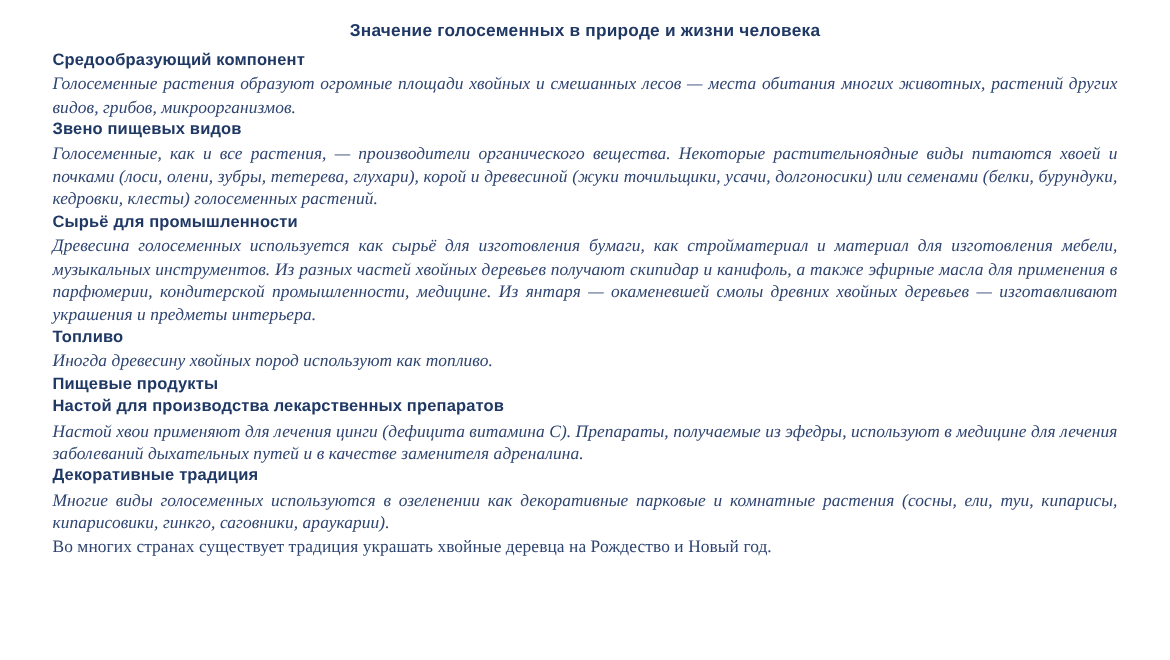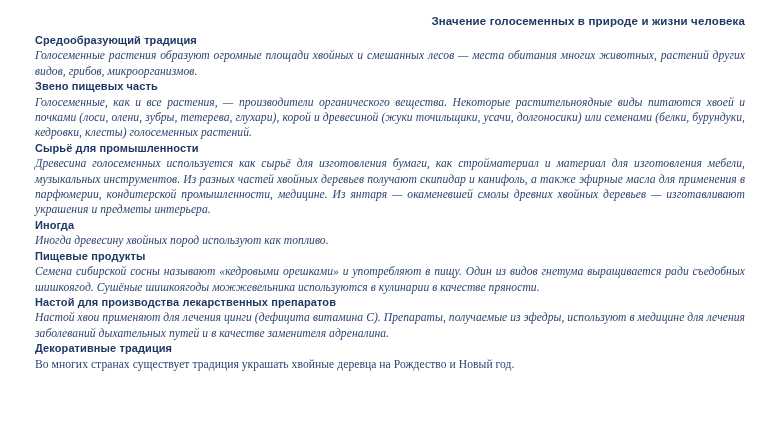--- a/index.html
+++ b/index.html
@@ -17,21 +17,21 @@
   #doc {
     position: relative;
     width: 780px;
     height: 440px;
     box-sizing: border-box;
     padding: 14px 35px 0 35px;
     color: #1F3864;
   }
 
   .doc-title {
-    text-align: right;
+    text-align: center;
     font-family: "Liberation Sans", "DejaVu Sans", sans-serif;
     font-weight: bold;
     font-size: 11.5px;
     line-height: 15px;
     letter-spacing: 0.15px;
     margin: 0 0 4px 0;
     color: #1F3864;
   }
 
   .section {
@@ -72,49 +72,49 @@
   }
 </style>
 </head>
 <body>
 
 <div id="doc">
 
   <h1 class="doc-title">Значение голосеменных в природе и жизни человека</h1>
 
   <div class="section">
-    <div class="section-heading">Средообразующий традиция</div>
+    <div class="section-heading">Средообразующий компонент</div>
     <p class="section-body">Голосеменные растения образуют огромные площади хвойных и смешанных лесов — места обитания многих животных, растений других видов, грибов, микроорганизмов.</p>
   </div>
 
 
   <div class="section">
-    <div class="section-heading">Звено пищевых часть</div>
+    <div class="section-heading">Звено пищевых видов</div>
     <p class="section-body">Голосеменные, как и все растения, — производители органического вещества. Некоторые растительноядные виды питаются хвоей и почками (лоси, олени, зубры, тетерева, глухари), корой и древесиной (жуки точильщики, усачи, долгоносики) или семенами (белки, бурундуки, кедровки, клесты) голосеменных растений.</p>
   </div>
 
   <div class="section">
     <div class="section-heading">Сырьё для промышленности</div>
     <p class="section-body">Древесина голосеменных используется как сырьё для изготовления бумаги, как стройматериал и материал для изготовления мебели, музыкальных инструментов. Из разных частей хвойных деревьев получают скипидар и канифоль, а также эфирные масла для применения в парфюмерии, кондитерской промышленности, медицине. Из янтаря — окаменевшей смолы древних хвойных деревьев — изготавливают украшения и предметы интерьера.</p>
   </div>
 
   <div class="section">
-    <div class="section-heading">Иногда</div>
+    <div class="section-heading">Топливо</div>
     <p class="section-body">Иногда древесину хвойных пород используют как топливо.</p>
   </div>
 
   <div class="section">
     <div class="section-heading">Пищевые продукты</div>
-    <p class="section-body">Семена сибирской сосны называют «кедровыми орешками» и употребляют в пищу. Один из видов гнетума выращивается ради съедобных шишкоягод. Сушёные шишкоягоды можжевельника используются в кулинарии в качестве пряности.</p>
   </div>
 
   <div class="section">
     <div class="section-heading">Настой для производства лекарственных препаратов</div>
     <p class="section-body">Настой хвои применяют для лечения цинги (дефицита витамина C). Препараты, получаемые из эфедры, используют в медицине для лечения заболеваний дыхательных путей и в качестве заменителя адреналина.</p>
   </div>
 
   <div class="section">
     <div class="section-heading">Декоративные традиция</div>
+    <p class="section-body">Многие виды голосеменных используются в озеленении как декоративные парковые и комнатные растения (сосны, ели, туи, кипарисы, кипарисовики, гинкго, саговники, араукарии).</p>
   </div>
 
   <p class="standalone-para">Во многих странах существует традиция украшать хвойные деревца на Рождество и Новый год.</p>
 
 </div>
 
 </body></html>

